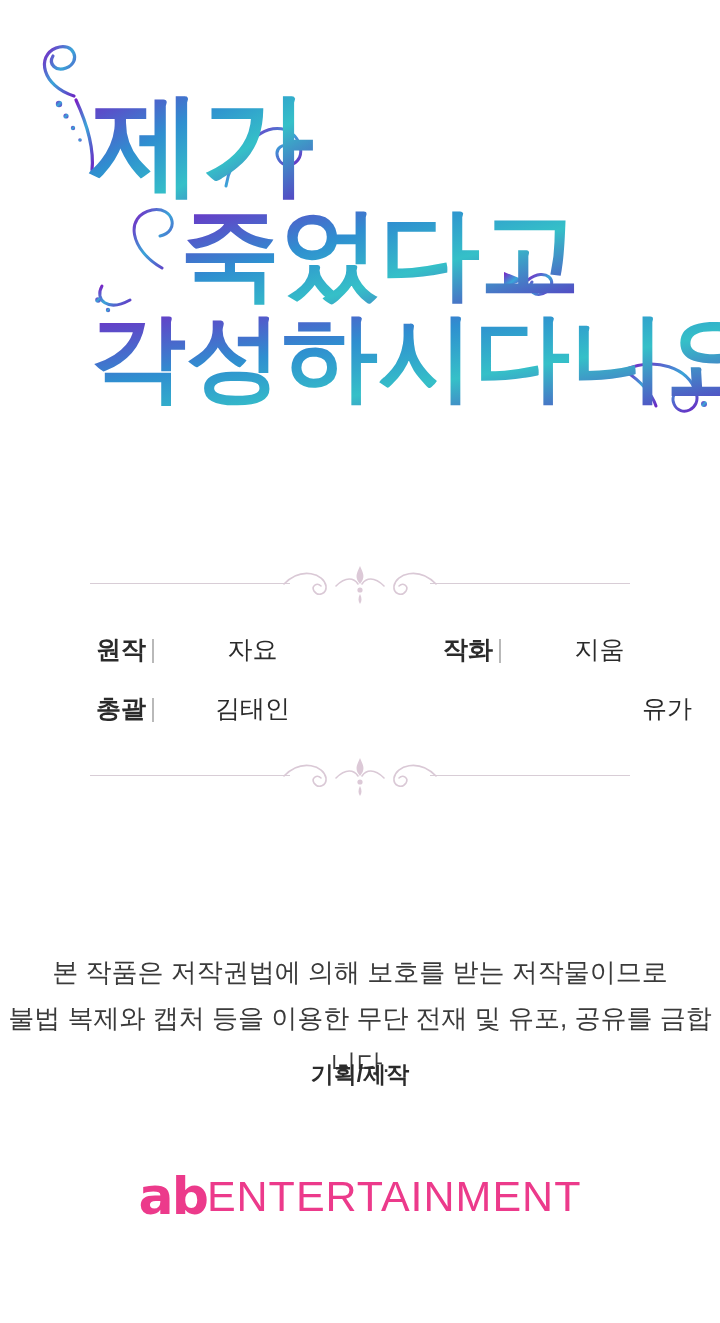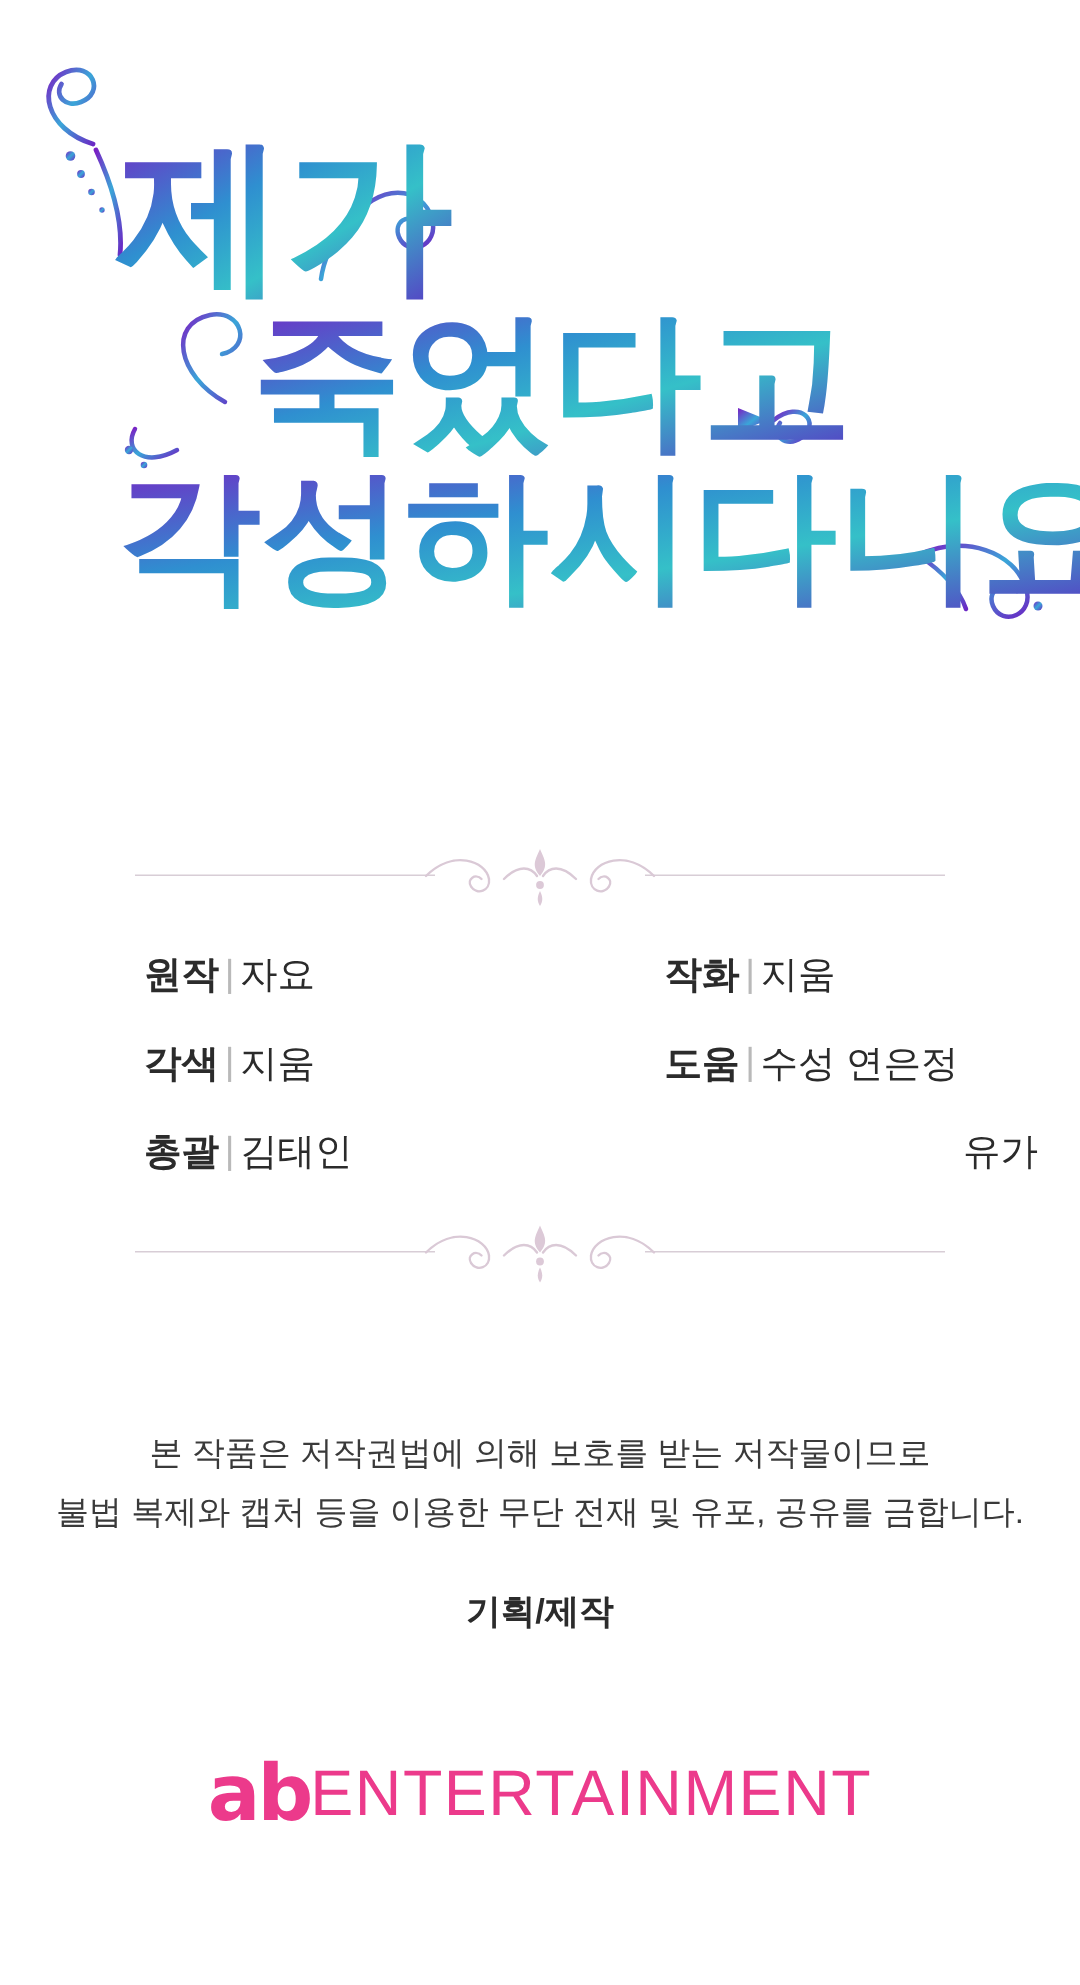--- a/index.html
+++ b/index.html
@@ -12,21 +12,21 @@
     height: 1323px;
     position: relative;
     font-family: "Liberation Sans", sans-serif;
     overflow: hidden;
   }
 
   
   .title-art {
     position: absolute;
     top: 0;
-    left: 0;
+    left: 12px;
     width: 588px;
     height: 470px;
   }
   .title-art svg {
     display: block;
   }
 
   
   .credits-wrap {
     position: absolute;
@@ -76,39 +76,39 @@
     width: 118px;
     padding-right: 12px;
   }
   td.sep {
     color: #b9b9b9;
     width: 14px;
     text-align: center;
     font-weight: normal;
   }
   td.value {
-    text-align: left;
+    text-align: center;
     padding-left: 14px;
     width: 185px;
   }
   td.value.span-center {
     text-align: right;
     padding-left: 0;
   }
   td.gap { width: 30px; }
 
   
   .notice {
     position: absolute;
     top: 950px;
     left: 0;
     width: 720px;
     text-align: center;
     color: #3a3a3a;
-    font-size: 22px;
+    font-size: 26px;
     line-height: 1.75;
   }
 
   
   .producer-label {
     position: absolute;
     top: 1059px;
     left: 0;
     width: 720px;
     text-align: center;
@@ -233,29 +233,20 @@
       <tr>
         <td class="role">원작</td>
         <td class="sep">|</td>
         <td class="value">자요</td>
         <td class="gap"></td>
         <td class="role">작화</td>
         <td class="sep">|</td>
         <td class="value">지움</td>
       </tr>
       <tr>
-        <td class="role">각색</td>
-        <td class="sep">|</td>
-        <td class="value">지움</td>
-        <td class="gap"></td>
-        <td class="role">도움</td>
-        <td class="sep">|</td>
-        <td class="value">수성  연은정</td>
-      </tr>
-      <tr>
         <td class="role">총괄</td>
         <td class="sep">|</td>
         <td class="value">김태인</td>
         <td class="gap"></td>
         <td class="role"></td>
         <td class="sep"></td>
         <td class="value span-center">유가</td>
       </tr>
     </tbody>
   </table>

